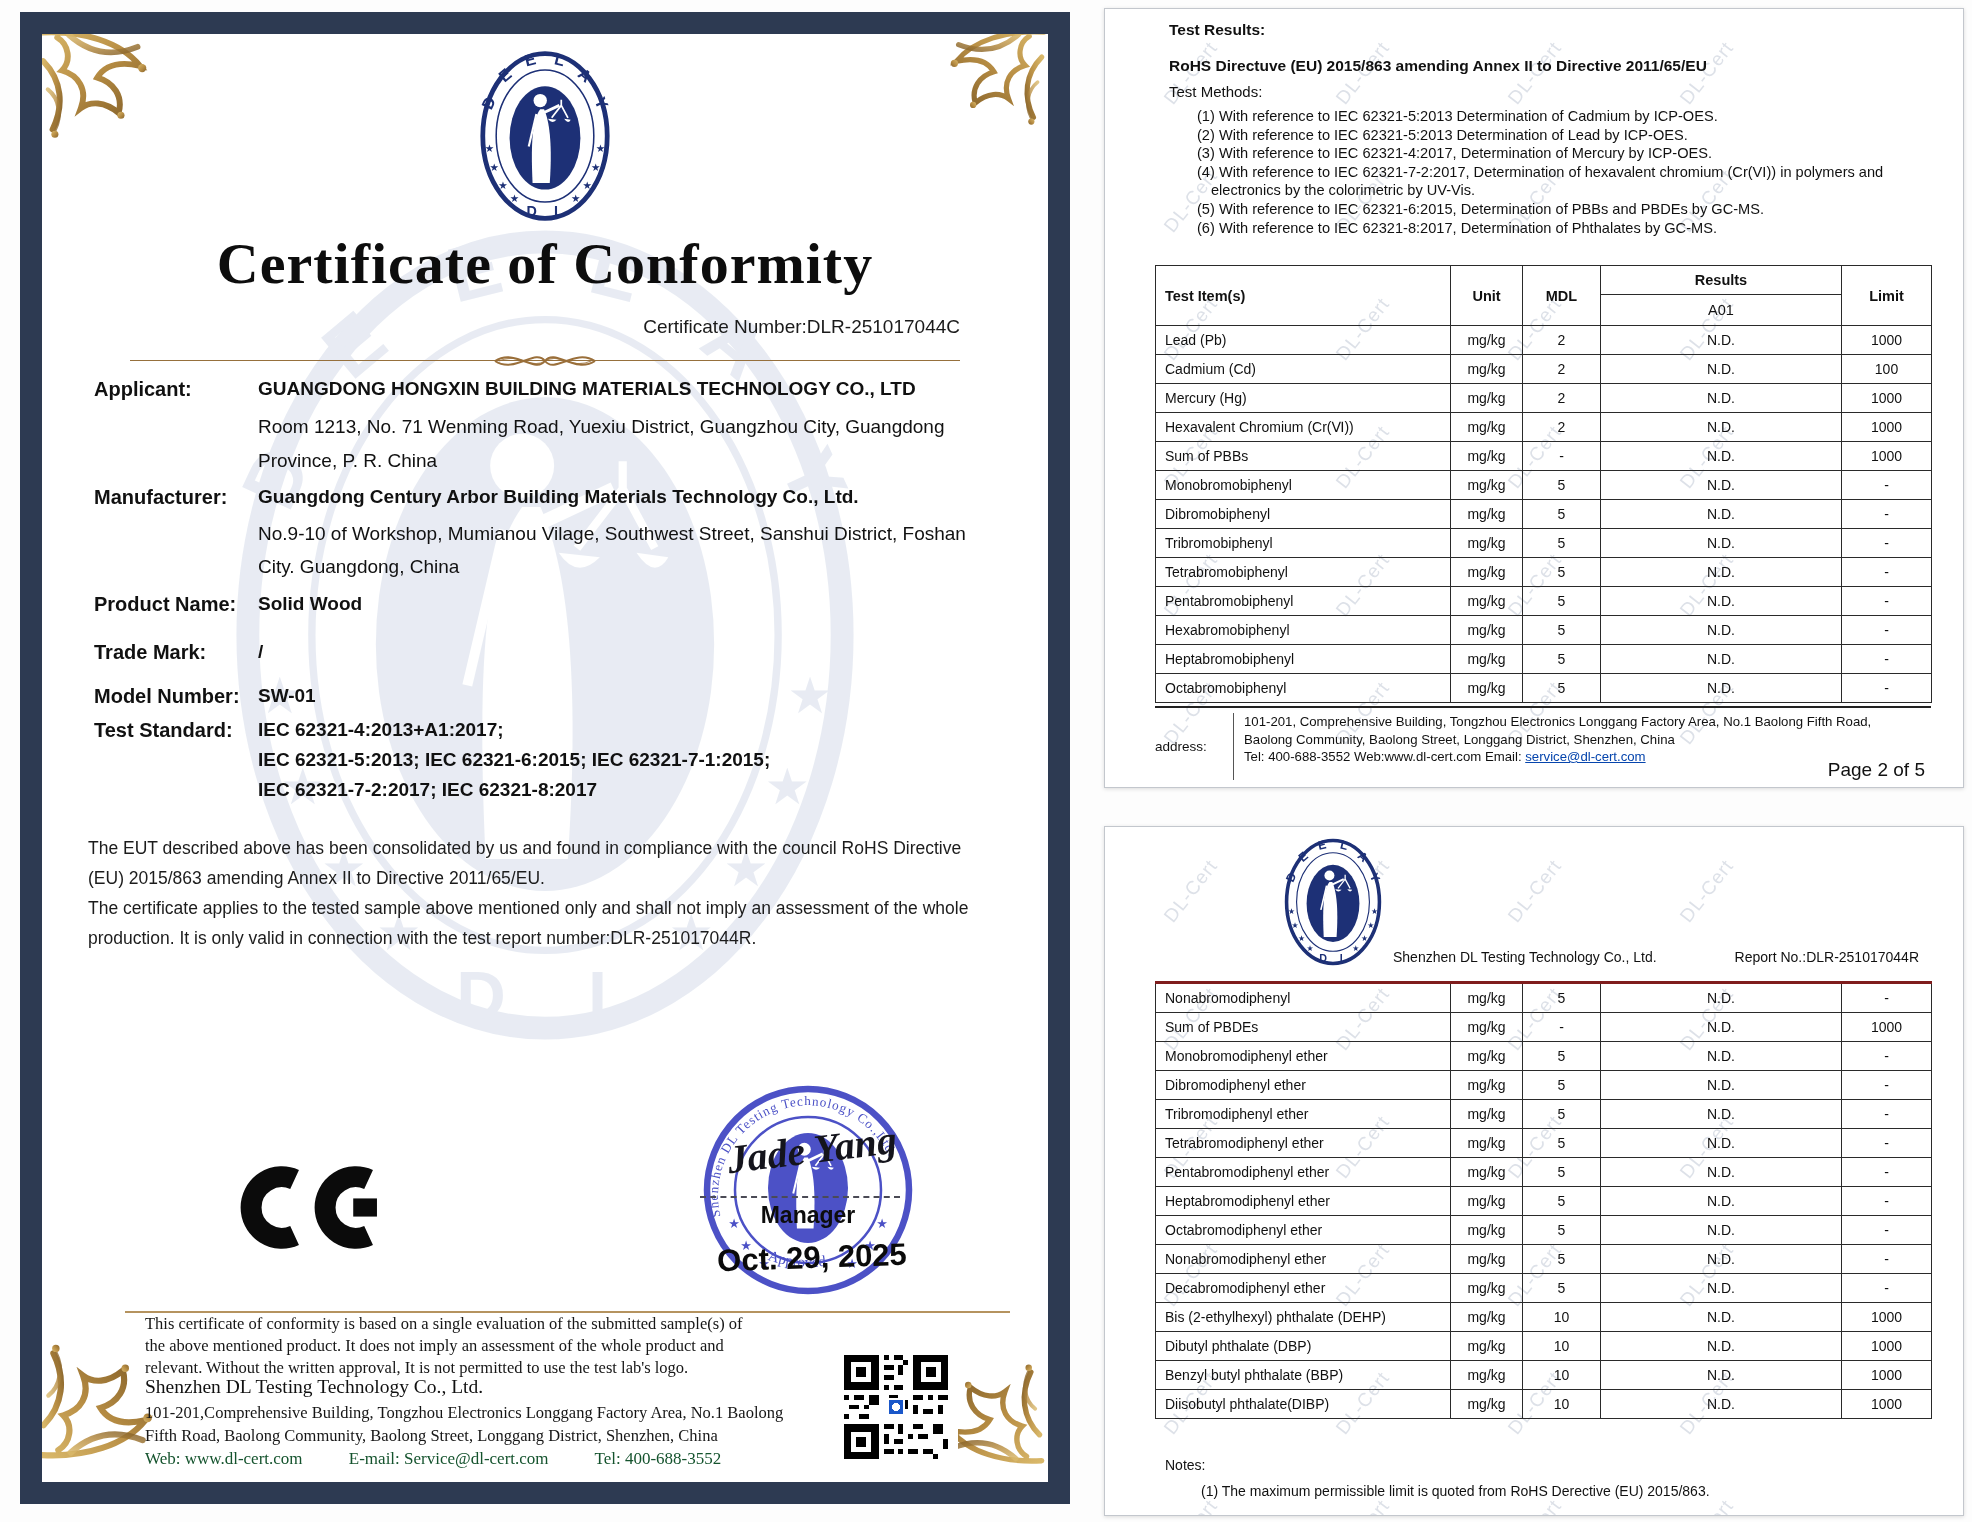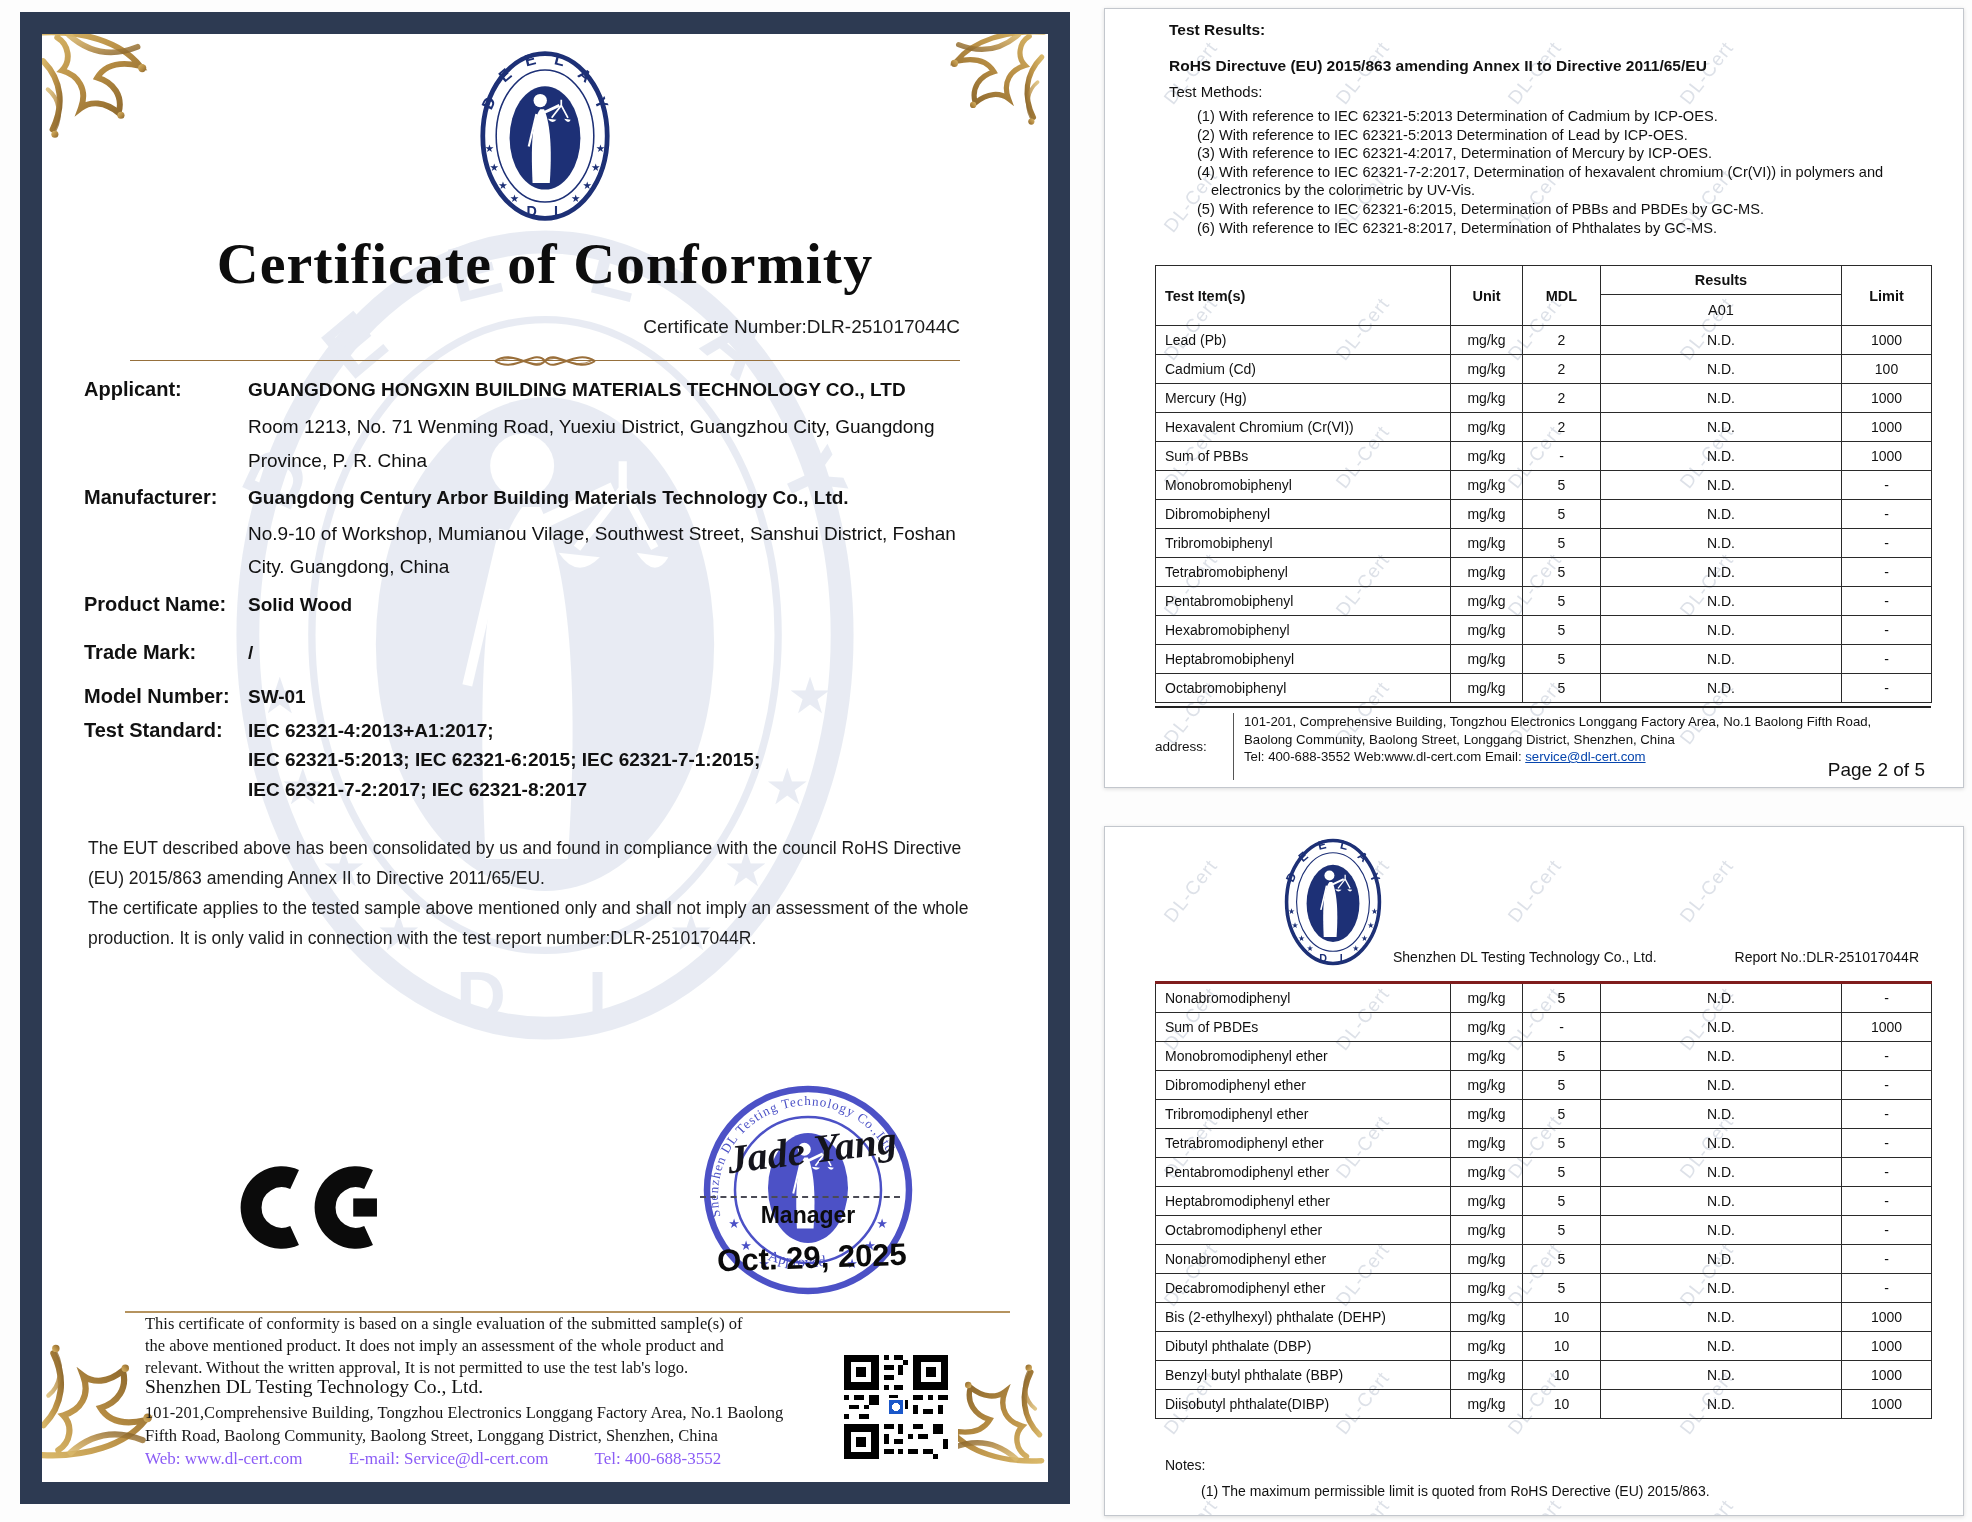--- a/index.html
+++ b/index.html
@@ -11,38 +11,38 @@
              background:#2d3a52;box-sizing:border-box;padding:22px;}
   .cert-inner{position:relative;width:100%;height:100%;background:#fff;overflow:hidden;}
   .abs{position:absolute;}
   .cert-logo{left:436px;top:14px;width:134px;height:176px;color:#1d3076;}
   .cert-wm{left:183px;top:188px;width:640px;height:826px;color:#c3cde0;opacity:.38;}
   .cert-title{left:0;top:196px;width:100%;text-align:center;font-size:58px;font-weight:bold;
               letter-spacing:1px;color:#0d0d0d;}
   .certnum{right:88px;top:282px;font-size:19px;color:#1a1a1a;}
   .divline{left:88px;top:326px;width:830px;border-top:1.5px solid #96703c;}
   .knot{left:443px;top:313px;width:120px;height:28px;}
-  .frow{position:absolute;left:42px;display:flex;white-space:nowrap;align-items:flex-end;}
+  .frow{position:absolute;left:52px;display:flex;white-space:nowrap;}
   .flabel{width:164px;font-weight:bold;font-size:20px;flex:none;}
   .fval{font-size:19px;}
   .fval.b{font-weight:bold;}
   .stline{position:absolute;left:46px;font-size:17.5px;color:#1c1c1c;white-space:nowrap;}
   .ce-mark{left:173px;top:1111px;width:185px;height:125px;}
   .stamp-wrap{left:646px;top:1036px;width:240px;height:240px;opacity:.92;}
   .sig{left:640px;top:1092px;width:260px;text-align:center;font-size:40px;font-style:italic;
        font-weight:bold;transform:rotate(-7deg);color:#14141c;}
   .sigline{left:658px;top:1162px;width:200px;border-top:2px dashed #4a4a55;}
   .mgr{left:646px;top:1168px;width:240px;text-align:center;font-weight:bold;font-size:23px;color:#0c0c0c;}
   .sdate{left:620px;top:1206px;width:300px;text-align:center;font-weight:bold;font-size:31px;
          transform:rotate(-2deg);color:#0a0a0a;}
   .fdiv{left:83px;top:1277px;width:885px;border-top:2px solid #b5935f;}
   .fpara{position:absolute;left:103px;font-size:16.5px;white-space:nowrap;color:#161616;}
   .fcompany{left:103px;top:1342px;font-size:19.5px;color:#111;}
   .faddr{position:absolute;left:103px;font-size:16.5px;white-space:nowrap;color:#161616;}
-  .fweb{left:103px;top:1415px;font-size:17px;color:#8b5cf6;}
+  .fweb{left:103px;top:1415px;font-size:17px;color:#14532d;}
   .fweb span{margin-right:42px;}
   .qr{left:792px;top:1311px;width:124px;height:124px;}
   .fl{position:absolute;}
   
   .rpage{position:absolute;left:1104px;width:860px;background:#fff;border:1px solid #c3c7cd;
          box-sizing:border-box;box-shadow:0 1px 4px rgba(0,0,0,.14);overflow:hidden;}
   #page2{top:8px;height:780px;}
   #page3{top:826px;height:690px;}
   .wm-layer{position:absolute;inset:0;display:flex;flex-wrap:wrap;overflow:hidden;
             pointer-events:none;z-index:0;}

